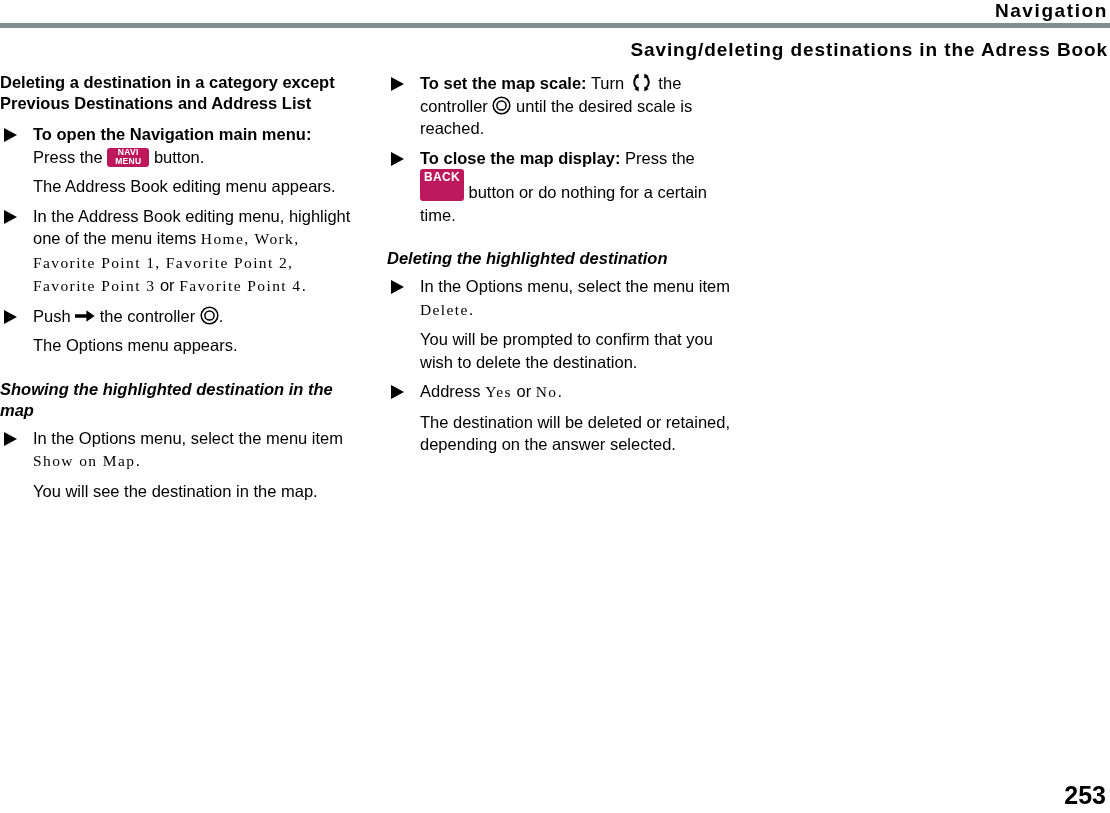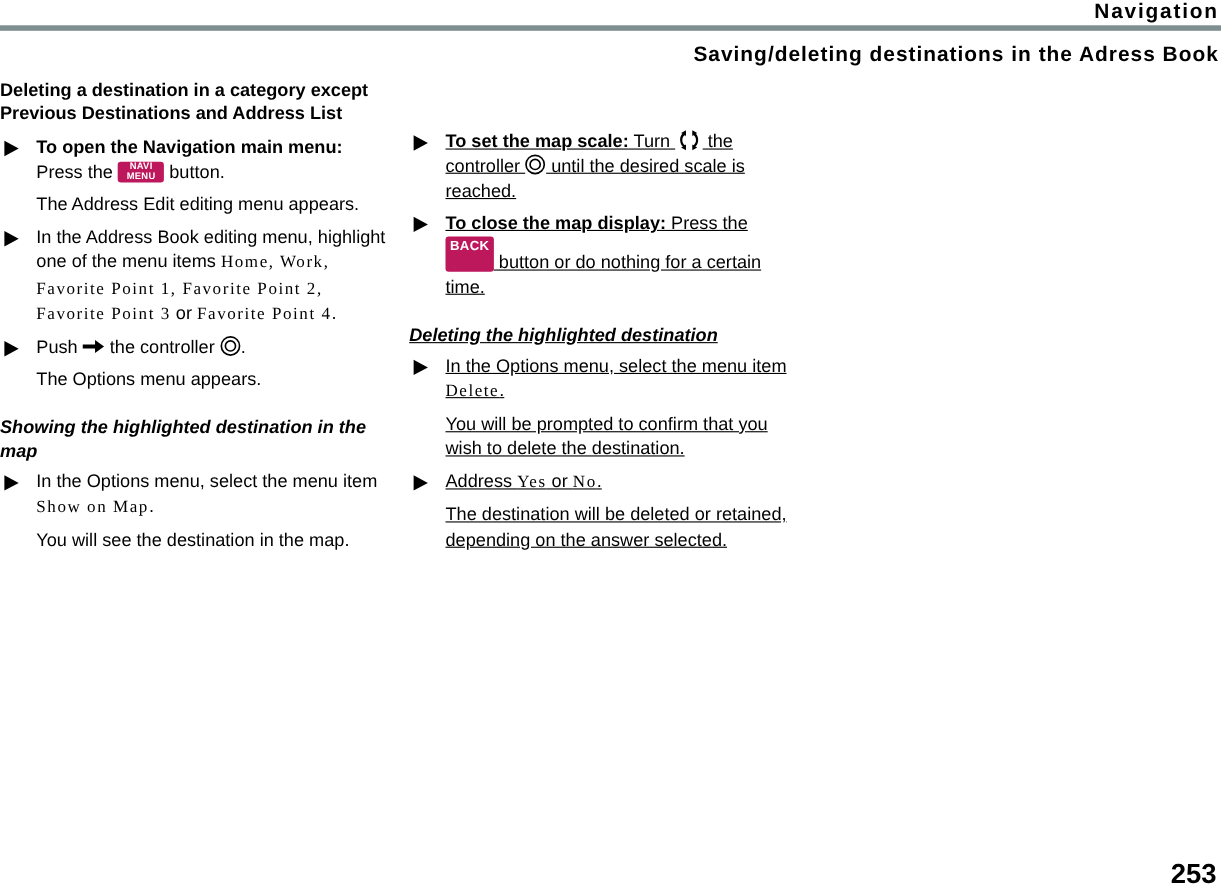--- a/index.html
+++ b/index.html
@@ -48,28 +48,28 @@
     padding-right: 2px;
   }
 
   
   .columns {
     position: absolute;
     top: 72px;
     left: 0;
     width: 1110px;
     display: flex;
-    align-items: flex-end;
+    align-items: flex-start;
   }
   .column {
     width: 355px;
     flex: 0 0 355px;
   }
   .column.left { margin-left: 0px; }
-  .column.right { margin-left: 17px; text-decoration: underline; }
+  .column.right { margin-left: 32px; }
 
   
   .head-bold {
     font-weight: bold;
     font-size: 16.5px;
     line-height: 21px;
     margin: 0 0 9px 0;
   }
   .head-italic {
     font-weight: bold;
@@ -173,21 +173,21 @@
   <div class="column left">
 
     <div class="head-bold">Deleting a destination in a category except Previous Destinations and Address List</div>
 
     <div class="step">
       <span class="tri"></span>
       <span class="b">To open the Navigation main menu:</span><span> Press the </span><span class="keycap navi"><span>NAVI</span><br><span>MENU</span></span><span> button.</span>
     </div>
 
 
-    <div class="note">The Address Edit editing menu appears.</div>
+    <div class="note">The Address Book editing menu appears.</div>
 
     <div class="step">
       <span class="tri"></span>
       <span>In the Address Book editing menu, highlight one of the menu items </span><span class="mi">Home, Work, Favorite Point 1, Favorite Point 2, Favorite Point 3</span><span> or </span><span class="mi">Favorite Point 4</span><span>.</span>
     </div>
 
     <div class="step">
       <span class="tri"></span>
       <span>Push </span><span class="arrow-right"><svg width="20" height="14" viewBox="0 0 20 14">
             <path d="M0 5.2 H11.4 V1.2 L19.6 7 L11.4 12.8 V8.8 H0 Z" fill="#000"></path>

